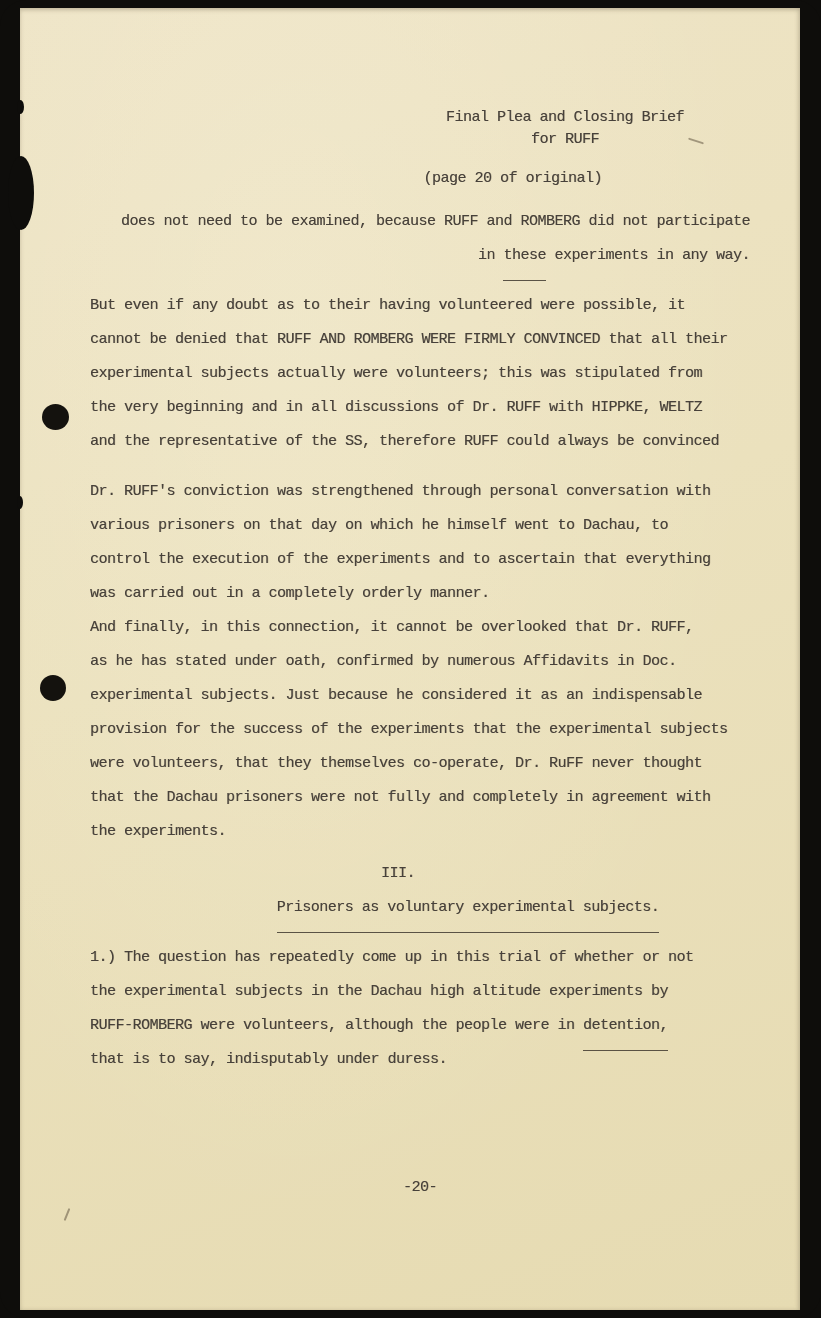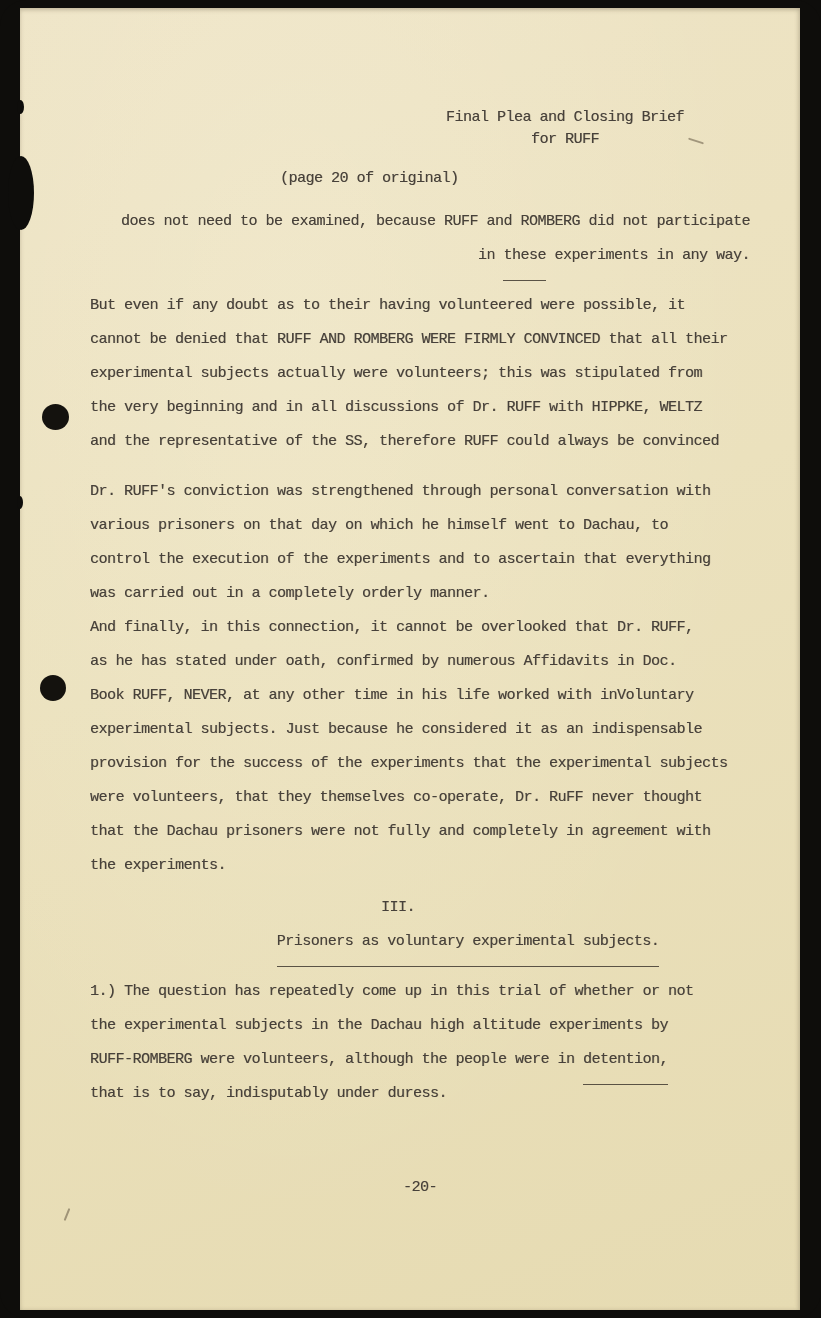--- a/index.html
+++ b/index.html
@@ -8,21 +8,21 @@
   .paper{position:absolute;left:20px;top:8px;width:780px;height:1302px;
          background:
            radial-gradient(ellipse at 35% 25%, rgba(255,253,240,0.18), transparent 65%),
            linear-gradient(160deg,#eee4c6 0%,#ebe1bd 45%,#e6dbb2 100%);
          box-shadow:inset 0 2px 4px rgba(110,100,75,0.30), inset -2px 0 4px rgba(110,100,75,0.18);}
   .ink{color:#47413a;text-shadow:0.4px 0.4px 0.6px rgba(70,62,50,0.45);}
   .line{height:34px;line-height:34px;white-space:pre;font-size:15px;letter-spacing:-0.5px;}
   .u{border-bottom:1.6px solid rgba(70,63,52,0.88);padding-bottom:16px;}
   .header-block{position:absolute;left:395px;top:99px;width:300px;text-align:center;}
   .header-block .line{height:22px;line-height:22px;}
-  .page-ref{position:absolute;left:260px;top:160px;width:330px;text-align:left;}
+  .page-ref{position:absolute;left:252px;top:160px;width:330px;text-align:right;}
   .page-ref .line{height:22px;line-height:22px;}
   .body-col{position:absolute;left:70px;top:197px;width:660px;}
   .para{margin-top:16px;}
   .para.tight{margin-top:0;}
   .para:first-child{margin-top:0;text-align:right;}
   .section{margin-top:8px;}
   .section .center{text-align:center;}
   .section .num{transform:translateX(-22px);}
   .section .head{transform:translateX(48px);}
   .footer{position:absolute;left:70px;top:1163px;width:660px;text-align:center;}
@@ -65,21 +65,20 @@
         </div>
         <div class="para">
           <div class="line"><span>Dr. RUFF's conviction was strengthened through personal conversation with</span></div>
           <div class="line"><span>various prisoners on that day on which he himself went to Dachau, to</span></div>
           <div class="line"><span>control the execution of the experiments and to ascertain that everything</span></div>
           <div class="line"><span>was carried out in a completely orderly manner.</span></div>
         </div>
         <div class="para tight">
           <div class="line"><span>And finally, in this connection, it cannot be overlooked that Dr. RUFF,</span></div>
           <div class="line"><span>as he has stated under oath, confirmed by numerous Affidavits in Doc.</span></div>
-          <div class="line"><span>Book RUFF, NEVER, at any other time in his life worked with inVoluntary</span></div>
           <div class="line"><span>experimental subjects. Just because he considered it as an indispensable</span></div>
           <div class="line"><span>provision for the success of the experiments that the experimental subjects</span></div>
           <div class="line"><span>were volunteers, that they themselves co-operate, Dr. RuFF never thought</span></div>
           <div class="line"><span>that the Dachau prisoners were not fully and completely in agreement with</span></div>
           <div class="line"><span>the experiments.</span></div>
         </div>
         <div class="section">
           <div class="line center num">III.</div>
           <div class="line center head"><span class="u">Prisoners as voluntary experimental subjects.</span></div>
         </div>

